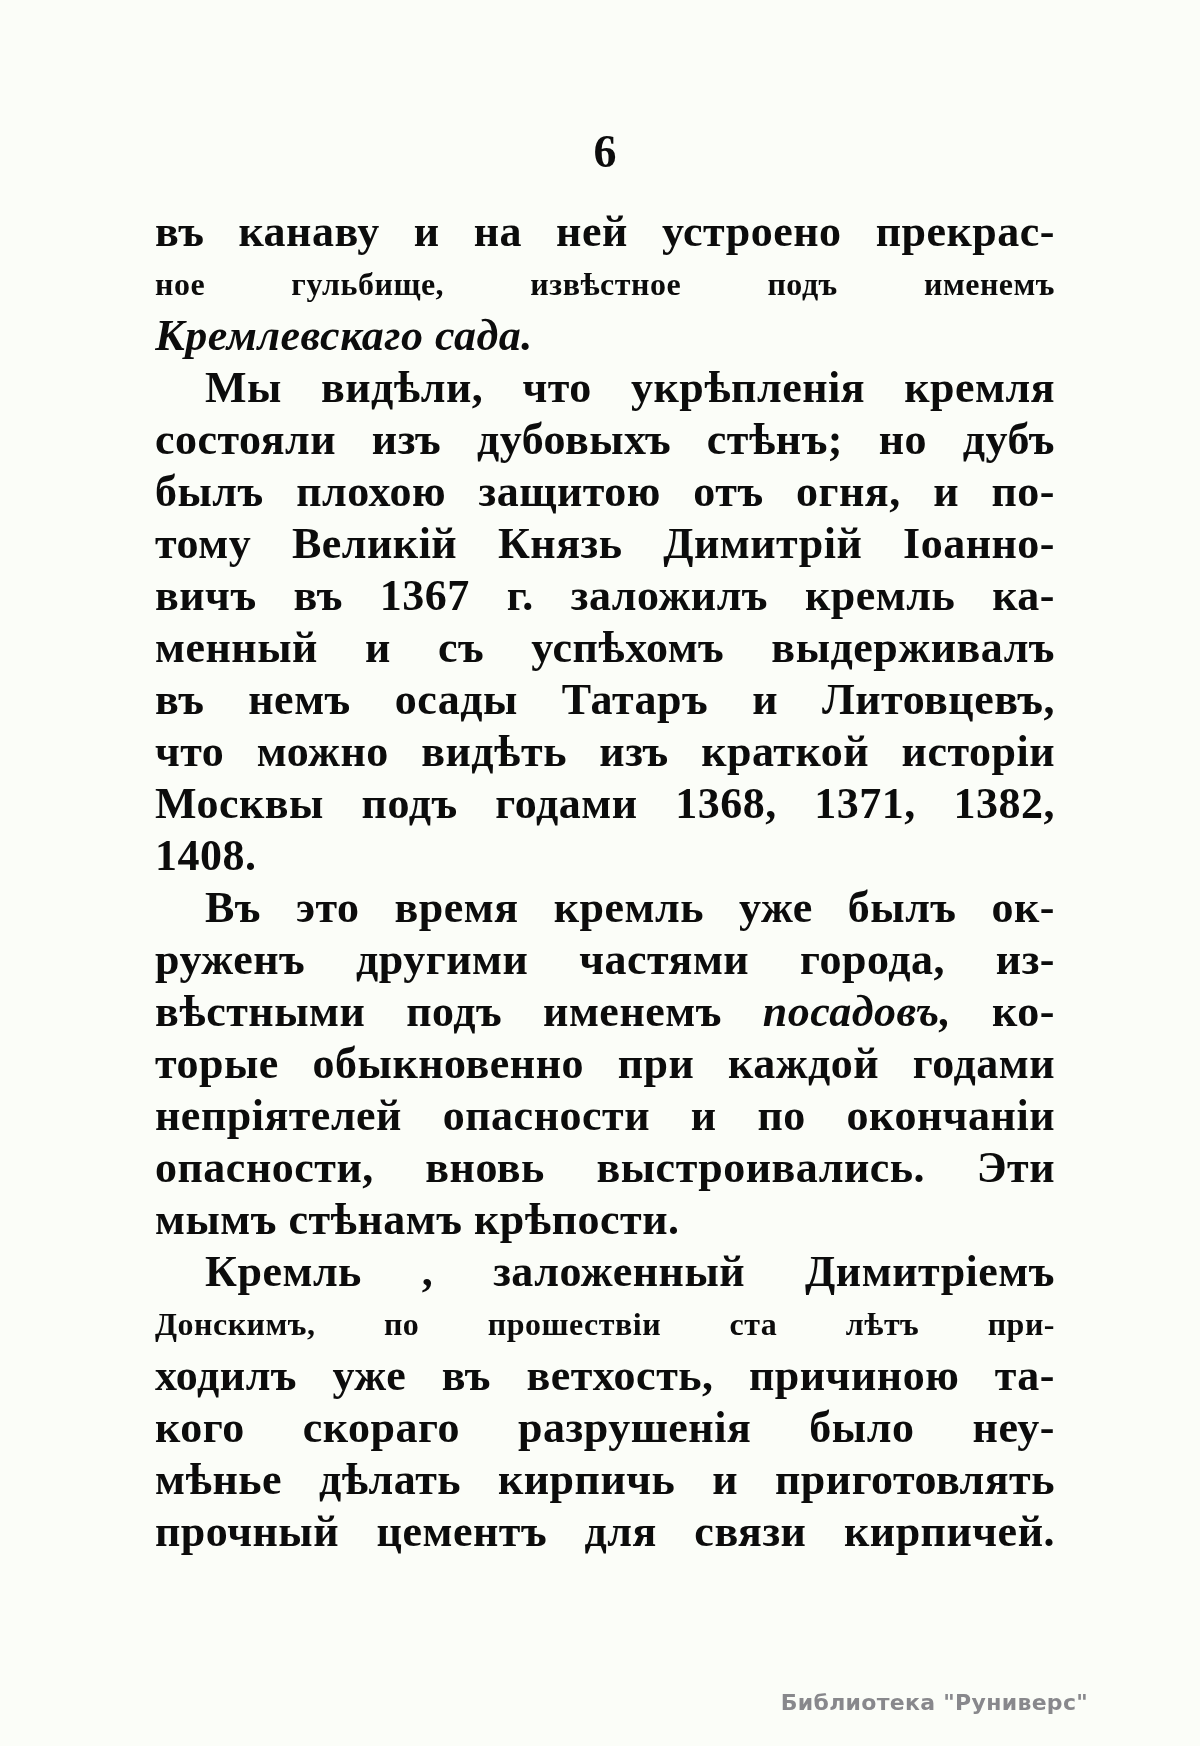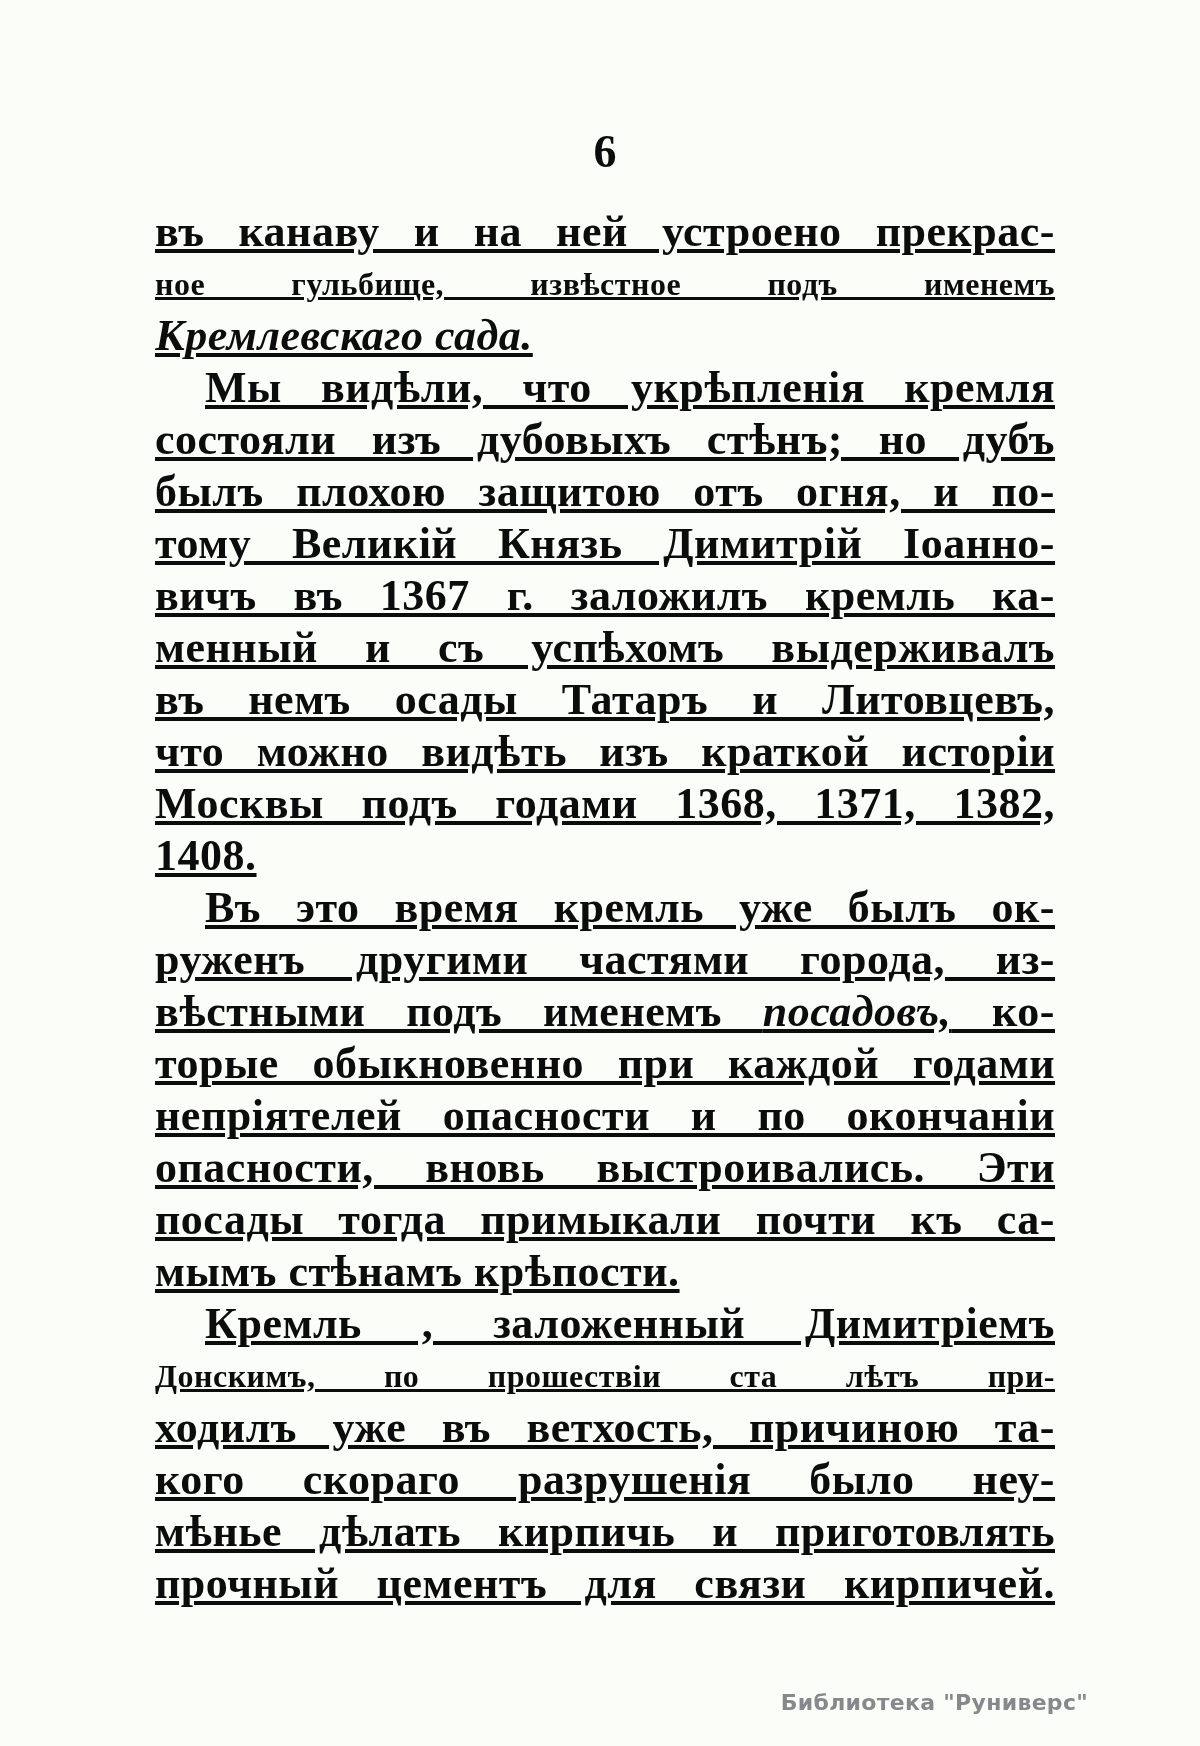--- a/index.html
+++ b/index.html
@@ -24,21 +24,20 @@
     line-height: 52px;
     text-align: center;
     font-size: 46px;
     font-weight: 700;
   }
   .text-block {
     position: absolute;
     top: 206px;
     left: 155px;
     width: 900px;
-    text-decoration: underline;
   }
   .line {
     height: 52px;
     line-height: 52px;
     font-size: 44px;
     font-weight: 700;
     letter-spacing: 0.5px;
     text-align: justify;
     text-align-last: justify;
     overflow: hidden;
@@ -84,21 +83,20 @@
       <div class="line" style="font-size: 44px;"><span class="seg">въ немъ осады Татаръ и Литовцевъ,</span></div>
       <div class="line" style="font-size: 44px;"><span class="seg">что можно видѣть изъ краткой исторіи</span></div>
       <div class="line" style="font-size: 44px;"><span class="seg">Москвы подъ годами 1368, 1371, 1382,</span></div>
       <div class="line no-justify" style="font-size: 44px;"><span class="seg">1408.</span></div>
       <div class="line indent" style="font-size: 44px;"><span class="seg">Въ это время кремль уже былъ ок-</span></div>
       <div class="line" style="font-size: 44px;"><span class="seg">руженъ другими частями города, из-</span></div>
       <div class="line" style="font-size: 44px;"><span class="seg">вѣстными подъ именемъ </span><span class="seg italic">посадовъ,</span><span class="seg"> ко-</span></div>
       <div class="line" style="font-size: 44px;"><span class="seg">торые обыкновенно при каждой годами</span></div>
       <div class="line" style="font-size: 44px;"><span class="seg">непріятелей опасности и по окончаніи</span></div>
       <div class="line" style="font-size: 44px;"><span class="seg">опасности, вновь выстроивались. Эти</span></div>
-      <div class="line" style="font-size: 44px;"><span class="seg">посады тогда примыкали почти къ са-</span></div>
       <div class="line no-justify" style="font-size: 44px;"><span class="seg">мымъ стѣнамъ крѣпости.</span></div>
       <div class="line indent" style="font-size: 44px;"><span class="seg">Кремль , заложенный Димитріемъ</span></div>
       <div class="line" style="font-size: 32px;"><span class="seg">Донскимъ, по прошествіи ста лѣтъ при-</span></div>
       <div class="line" style="font-size: 44px;"><span class="seg">ходилъ уже въ ветхость, причиною та-</span></div>
       <div class="line" style="font-size: 44px;"><span class="seg">кого скораго разрушенія было неу-</span></div>
       <div class="line" style="font-size: 44px;"><span class="seg">мѣнье дѣлать кирпичь и приготовлять</span></div>
       <div class="line" style="font-size: 44px;"><span class="seg">прочный цементъ для связи кирпичей.</span></div>
     </div>
 
   <div class="watermark" style="color: rgb(136, 136, 140);">Библиотека "Руниверс"</div>

